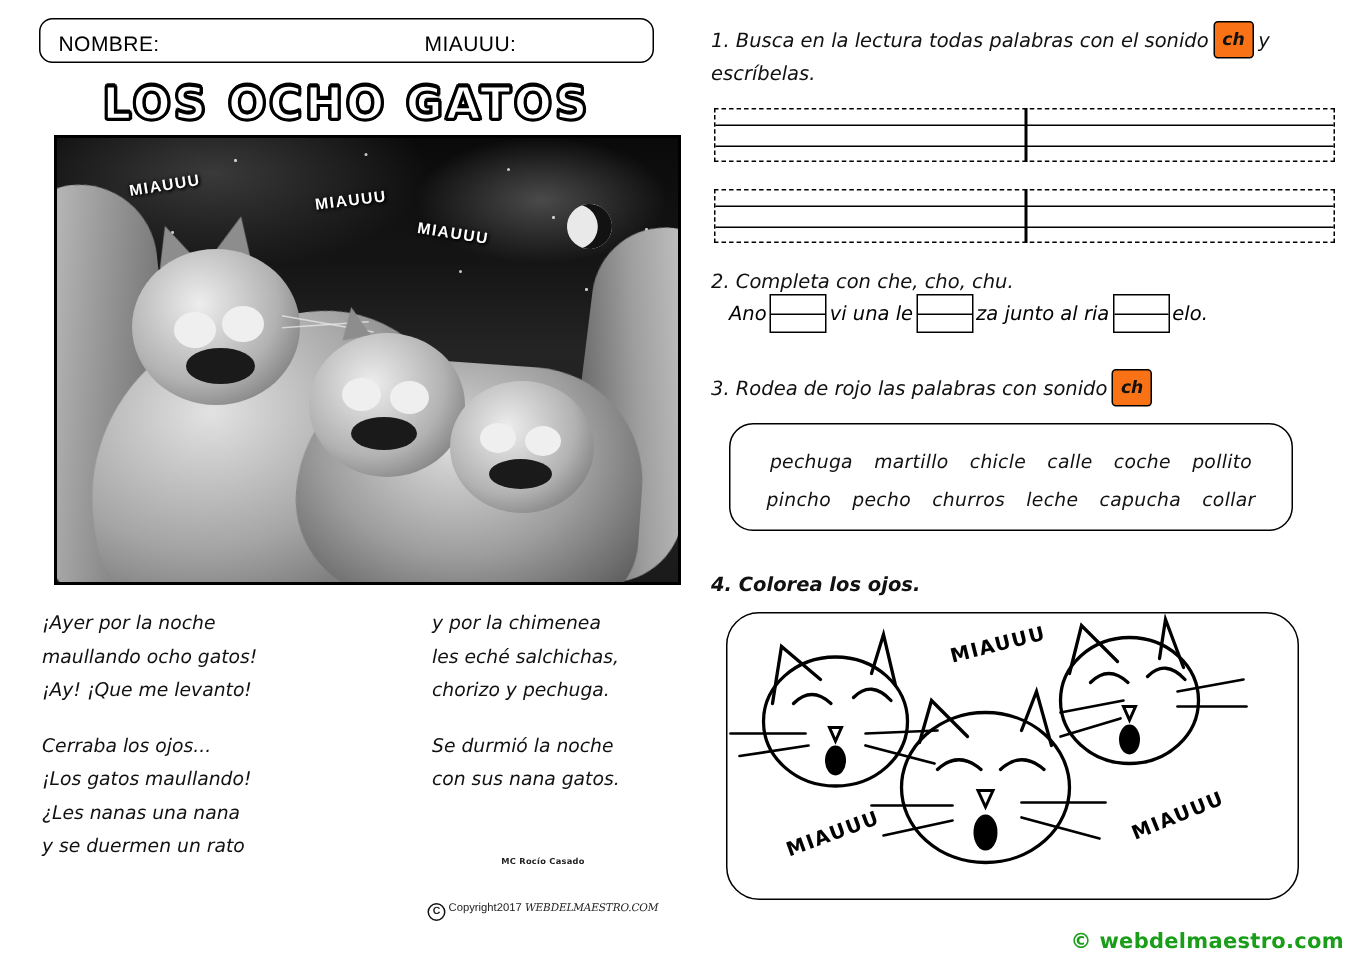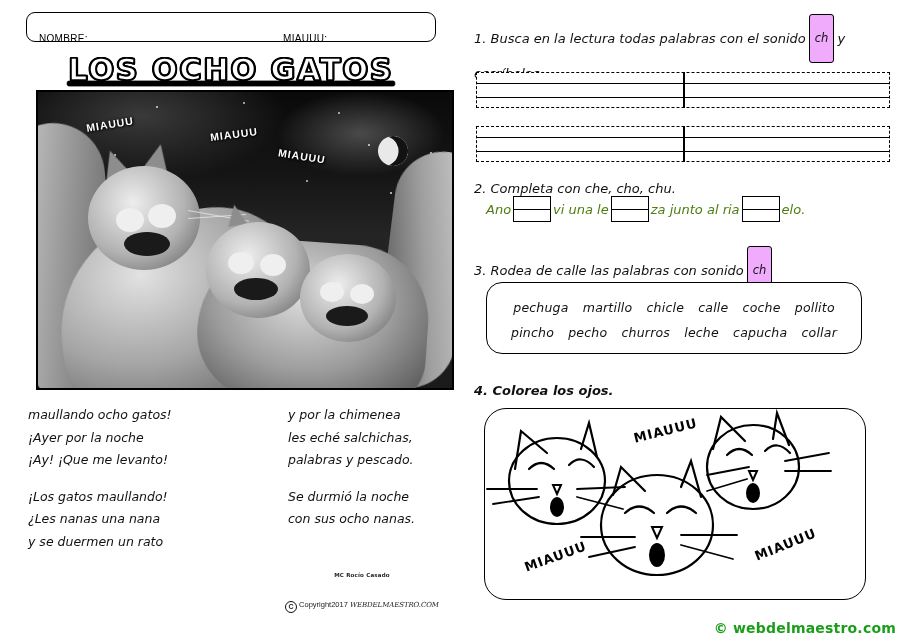--- a/index.html
+++ b/index.html
@@ -4,31 +4,31 @@
 <style>
   html,body{margin:0;padding:0;background:#fff;}
   body{width:910px;height:642px;position:relative;overflow:hidden;
        font-family:"Liberation Sans",sans-serif;color:#000;}
   .page{position:absolute;inset:0;}
 
   
   .left{position:absolute;left:0;top:0;width:462px;height:642px;}
   .namebox{position:absolute;left:26px;top:12px;width:410px;height:30px;
            border:1.6px solid #000;border-radius:9px;box-sizing:border-box;}
-  .namebox .lbl{position:absolute;top:20px;font-size:10px;letter-spacing:.3px;}
+  .namebox .lbl{position:absolute;top:8px;font-size:14px;letter-spacing:.3px;}
   .namebox .nombre{left:12px;}
   .namebox .fecha{left:256px;}
 
   .title{position:absolute;left:0;right:0;top:52px;text-align:center;
          font-family:"DejaVu Sans",sans-serif;font-weight:bold;font-size:30px;
          letter-spacing:2px;color:#fff;
          -webkit-text-stroke:1.6px #000;
          text-shadow:
             1.4px 0 0 #000,-1.4px 0 0 #000,0 1.4px 0 #000,0 -1.4px 0 #000,
-            1px 1px 0 #000,-1px -1px 0 #000,1px -1px 0 #000,-1px 1px 0 #000; text-decoration: underline;}
+            1px 1px 0 #000,-1px -1px 0 #000,1px -1px 0 #000,-1px 1px 0 #000;}
 
   
   .illus{position:absolute;left:36px;top:90px;width:418px;height:300px;
          border:2px solid #000;box-sizing:border-box;overflow:hidden;
          background:
            radial-gradient(ellipse 120px 60px at 78% 14%, #4a4a4a 0%, rgba(20,20,20,0) 70%),
            radial-gradient(ellipse 200px 90px at 25% 8%, #3a3a3a 0%, rgba(10,10,10,0) 72%),
            linear-gradient(180deg,#0a0a0a 0%,#151515 28%,#242424 48%,#1a1a1a 100%);}
   .stars span{position:absolute;background:#e8e8e8;border-radius:50%;opacity:.85;}
   .moon{position:absolute;right:44px;top:44px;width:30px;height:30px;border-radius:50%;
@@ -74,39 +74,39 @@
   .copyline .csym{display:inline-block;width:10px;height:10px;line-height:9px;
             border:1.2px solid #111;border-radius:50%;font-size:7px;text-align:center;
             vertical-align:-2px;margin-right:2px;font-weight:bold;}
   .copyline .dom{font-family:"DejaVu Serif",serif;font-size:7px;letter-spacing:-.1px;font-style:italic;}
 
   
   .right{position:absolute;left:462px;top:0;width:448px;height:642px;}
   .q{position:absolute;font-family:"DejaVu Sans",sans-serif;font-style:italic;
      font-size:13px;line-height:21px;color:#111;}
   .chbox{display:inline-block;border:1.4px solid #000;border-radius:3px;
-         padding:16px 5px;margin:0 3px;font-style:italic;font-weight:normal;
+         padding:4px 5px;margin:0 3px;font-style:italic;font-weight:bold;
          font-family:"DejaVu Sans",sans-serif;font-size:11.5px;line-height:15px;
-         vertical-align:1px;background:#f0abfc;}
+         vertical-align:1px;background:#f97316;}
 
   .q1{left:12px;top:14px;width:420px;}
   .lines1{position:absolute;left:14px;top:72px;}
   .lines2{position:absolute;left:14px;top:126px;}
   .wline{position:relative;width:414px;height:36px;
          border:1.4px dashed #000;box-sizing:border-box;background:#fff;}
   .wline:before,.wline:after{content:"";position:absolute;left:0;right:0;height:0;
          border-top:1.3px solid #000;}
   .wline:before{top:10px;}
   .wline:after{top:24px;}
   .wline .divider{position:absolute;left:50%;top:-1px;bottom:-1px;width:2.2px;
          background:#000;}
 
   .q2{left:12px;top:178px;width:420px;}
   .fillrow{position:absolute;left:24px;top:196px;font-family:"DejaVu Sans",sans-serif;
-           font-style:italic;font-size:13px;color:#4d7c0f;display:flex;align-items:center;
+           font-style:italic;font-size:13px;color:#000000;display:flex;align-items:center;
            white-space:nowrap;}
   .fillbox{display:inline-block;width:38px;height:26px;border:1.5px solid #000;
            box-sizing:border-box;position:relative;margin:0 2px;background:#fff;
            vertical-align:middle;}
   .fillbox:after{content:"";position:absolute;left:0;right:0;top:50%;
            border-top:1.4px solid #000;}
 
   .q3{left:12px;top:246px;width:420px;}
   .wordbox{position:absolute;left:24px;top:282px;width:376px;height:72px;
            border:1.5px solid #000;border-radius:16px;box-sizing:border-box;
@@ -183,36 +183,37 @@
       <div class="eyeW" style="left:282px;top:190px;width:24px;height:20px;"></div>
       <div class="eyeW" style="left:312px;top:192px;width:24px;height:20px;"></div>
       <div class="muzz" style="left:288px;top:214px;width:42px;height:20px;"></div>
 
       <div class="miau-p mp1">MIAUUU</div>
       <div class="miau-p mp2">MIAUUU</div>
       <div class="miau-p mp3">MIAUUU</div>
     </div>
 
     <div class="poem poemL">
+      <div>¡Ayer por la noche</div>
       <div>maullando ocho gatos!</div>
-      <div>¡Ayer por la noche</div>
       <div>¡Ay! ¡Que me levanto!</div>
       <div class="blank"></div>
+      <div>Cerraba los ojos...</div>
       <div>¡Los gatos maullando!</div>
       <div>¿Les nanas una nana</div>
       <div>y se duermen un rato</div>
     </div>
 
     <div class="poem poemR">
       <div>y por la chimenea</div>
       <div>les eché salchichas,</div>
-      <div>palabras y pescado.</div>
+      <div>chorizo y pechuga.</div>
       <div class="blank"></div>
       <div>Se durmió la noche</div>
-      <div>con sus ocho nanas.</div>
+      <div>con sus nana gatos.</div>
     </div>
 
     <div class="attrib">MC Rocío Casado</div>
 
     <div class="copyline">
       <span class="csym">C</span><span>Copyright2017</span>&nbsp;<span class="dom">WEBDELMAESTRO.COM</span>
     </div>
   </div>
 
   <div class="right">
@@ -243,21 +244,21 @@
       <span class="fillbox"></span>
       <span>vi una  le</span>
       <span class="fillbox"></span>
       <span>za junto al ria</span>
       <span class="fillbox"></span>
       <span>elo.</span>
     </div>
 
     <div class="q q3">
       <span>3.</span>
-      <span>Rodea de calle las palabras con sonido</span><span class="chbox">ch</span>
+      <span>Rodea de rojo las palabras con sonido</span><span class="chbox">ch</span>
     </div>
 
     <div class="wordbox">
       <div class="wordrow r1">
         <span>pechuga</span>
         <span>martillo</span>
         <span>chicle</span>
         <span>calle</span>
         <span>coche</span>
         <span>pollito</span>

